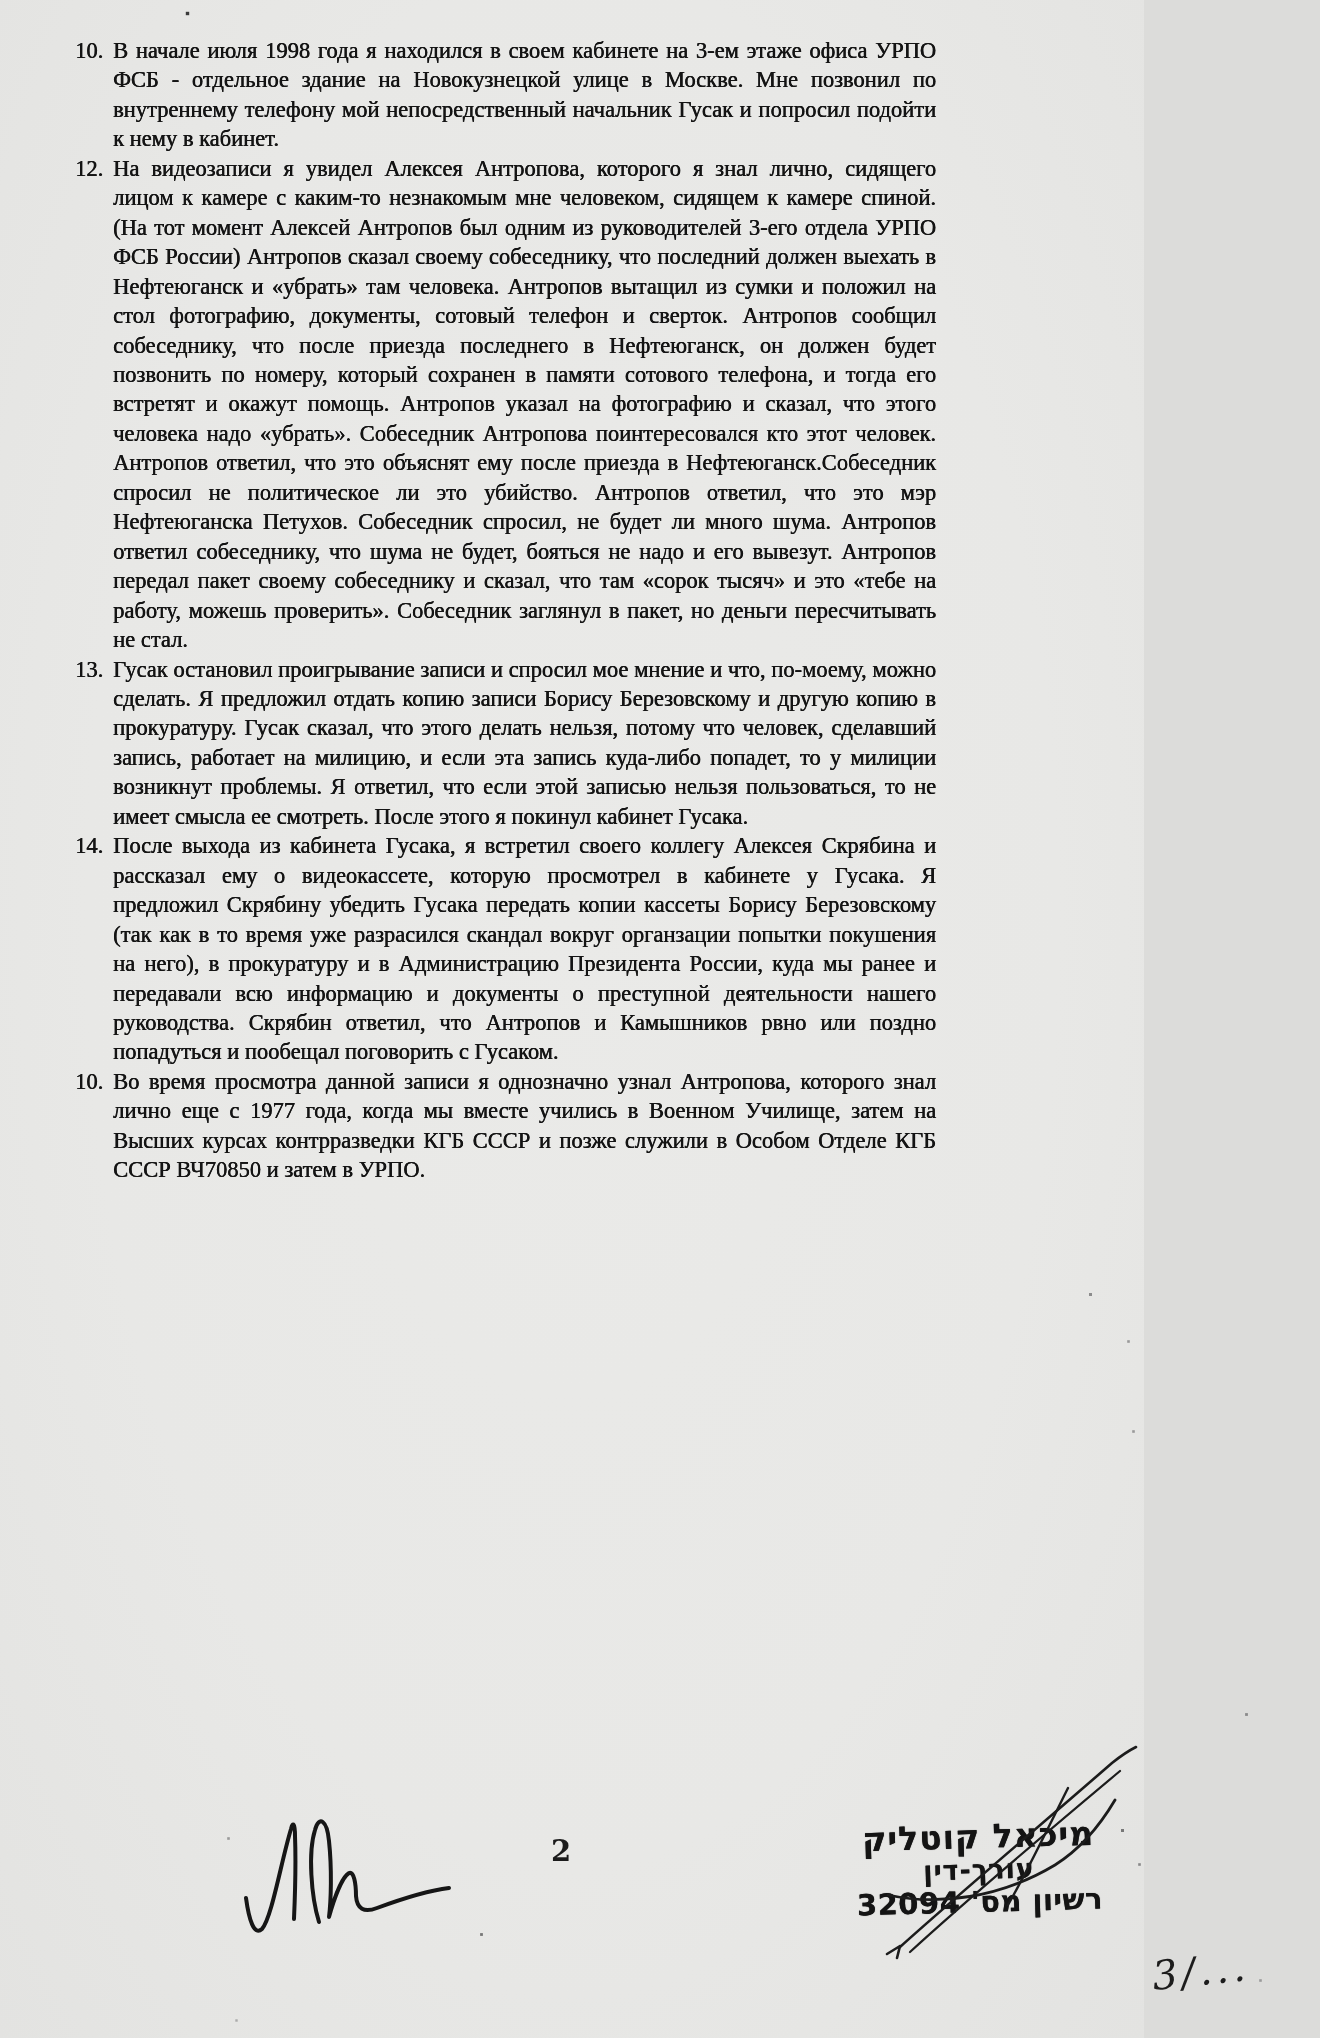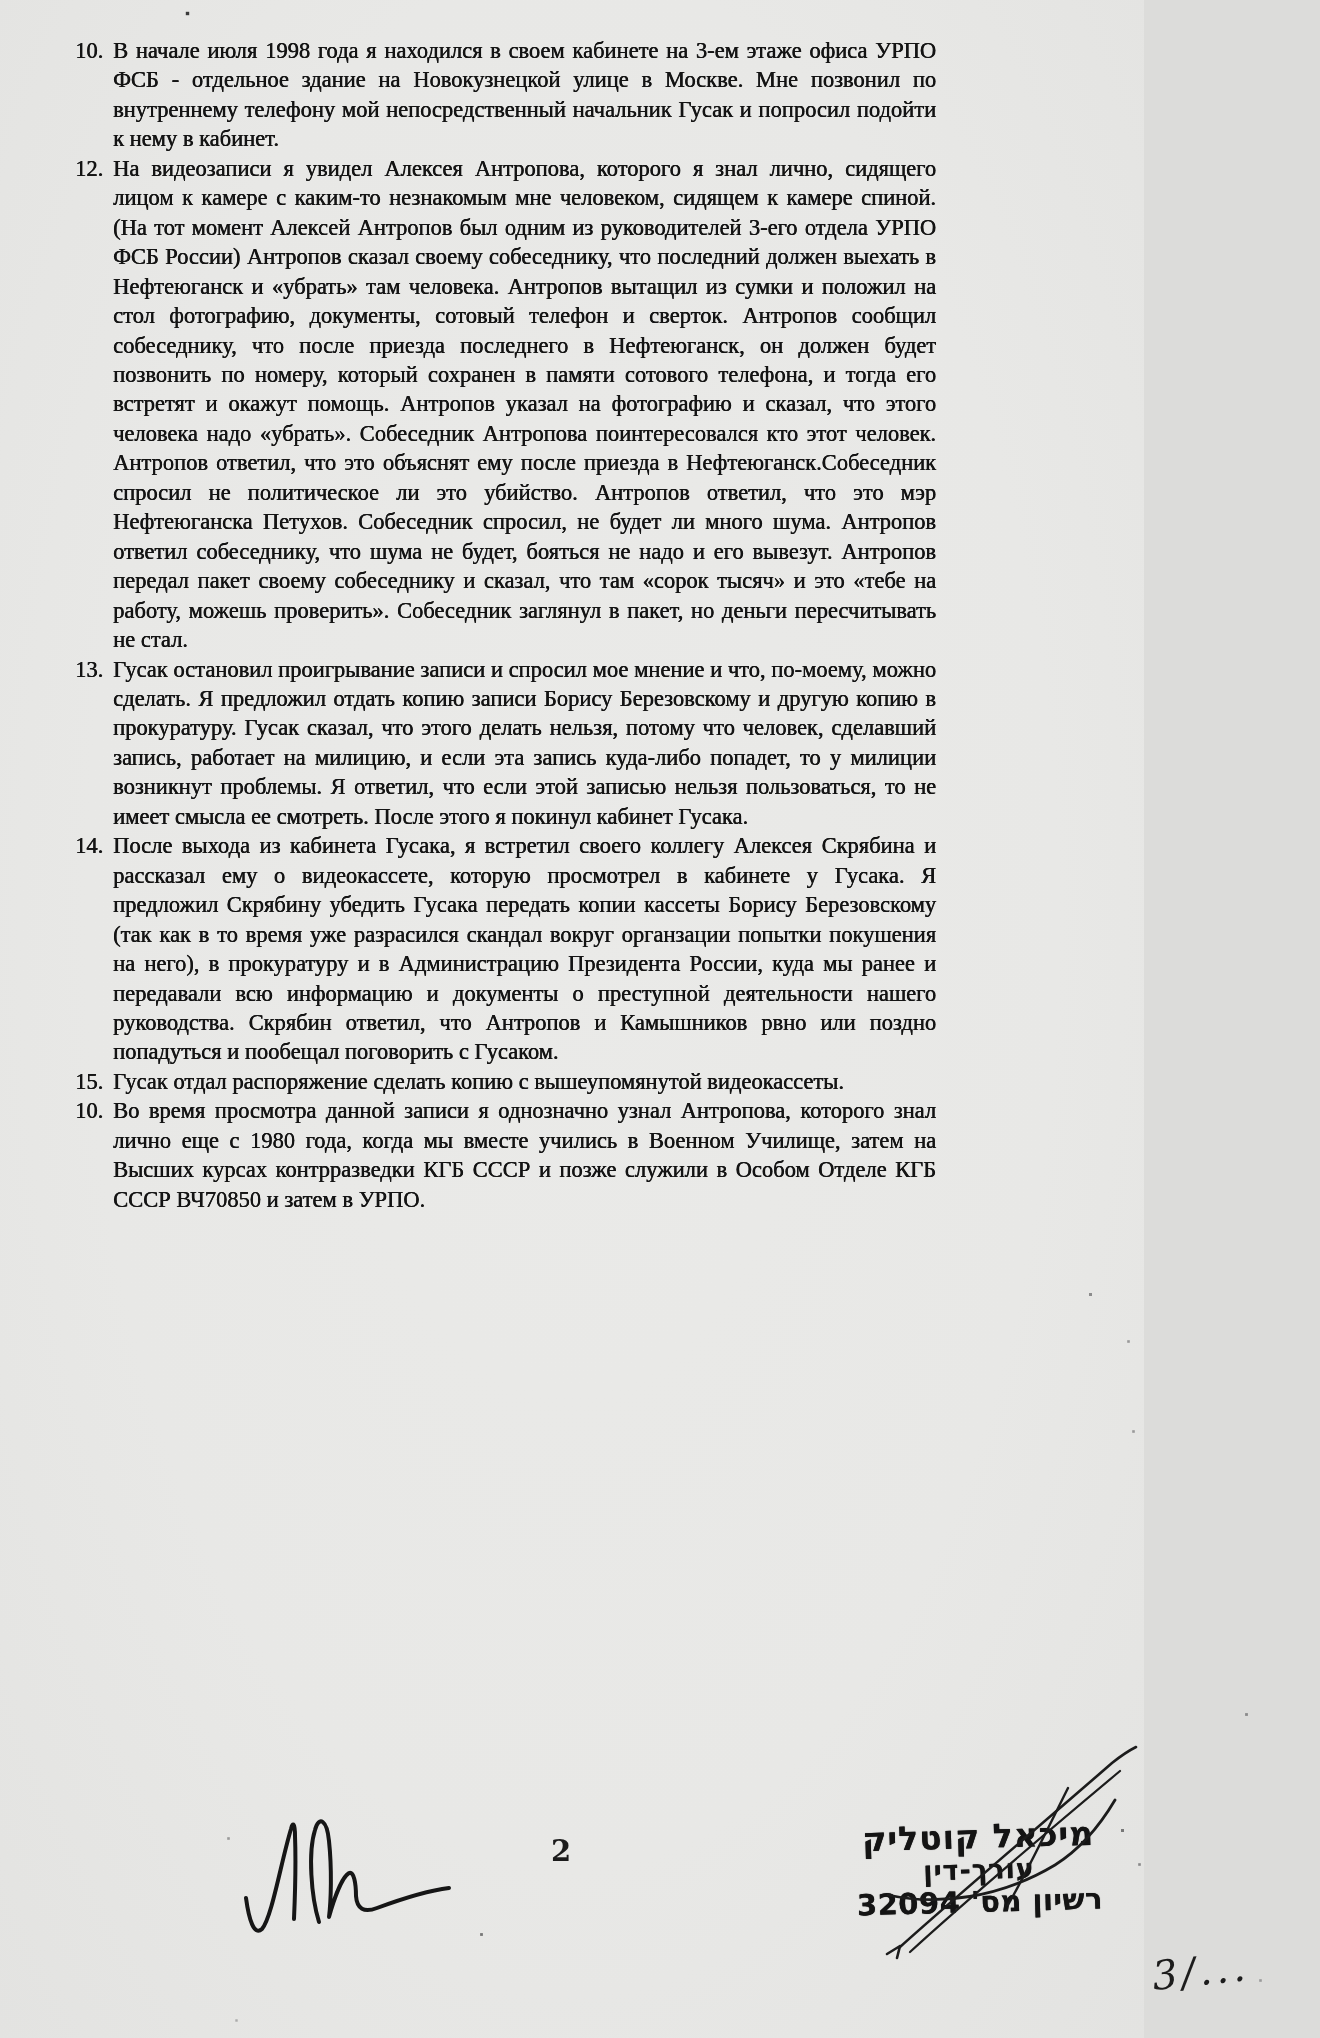--- a/index.html
+++ b/index.html
@@ -99,22 +99,21 @@
 </head>
 <body>
 
 <div class="page">
 
   <div class="doc">
       <div class="para"><span class="num">10.</span><span class="txt">В начале июля 1998 года я находился в своем кабинете на 3-ем этаже офиса УРПО ФСБ  - отдельное здание на Новокузнецкой улице в Москве. Мне позвонил по внутреннему телефону мой непосредственный начальник Гусак и попросил подойти к нему в кабинет.</span></div>
       <div class="para"><span class="num">12.</span><span class="txt">На видеозаписи я увидел Алексея Антропова, которого я знал лично, сидящего лицом к камере с каким-то незнакомым мне человеком, сидящем к камере спиной. (На тот момент Алексей Антропов был одним из руководителей 3-его отдела УРПО ФСБ России) Антропов сказал своему собеседнику, что последний должен выехать в Нефтеюганск и «убрать» там человека. Антропов вытащил из сумки и положил на стол фотографию, документы, сотовый телефон и сверток. Антропов сообщил собеседнику, что после приезда последнего в Нефтеюганск, он должен будет позвонить по номеру, который сохранен в памяти сотового телефона, и тогда его встретят и окажут помощь. Антропов указал на фотографию и сказал, что этого человека надо «убрать». Собеседник Антропова поинтересовался кто этот человек. Антропов ответил, что это объяснят ему после приезда в Нефтеюганск.Собеседник спросил не политическое ли это убийство. Антропов ответил, что это мэр Нефтеюганска Петухов. Собеседник спросил, не будет ли много шума. Антропов ответил собеседнику, что шума не будет, бояться не надо и его вывезут. Антропов передал пакет своему собеседнику и сказал, что там «сорок тысяч» и это «тебе на работу, можешь проверить». Собеседник заглянул в пакет, но деньги пересчитывать не стал.</span></div>
       <div class="para"><span class="num">13.</span><span class="txt">Гусак остановил проигрывание записи и спросил мое мнение и что, по-моему, можно сделать. Я предложил отдать копию записи Борису Березовскому и другую копию в прокуратуру. Гусак сказал, что этого делать нельзя, потому что человек, сделавший запись, работает на милицию, и если эта запись куда-либо попадет, то у милиции возникнут проблемы. Я ответил, что если этой записью нельзя пользоваться, то не имеет смысла ее смотреть. После этого я покинул кабинет Гусака.</span></div>
       <div class="para"><span class="num">14.</span><span class="txt">После выхода из кабинета Гусака, я встретил своего коллегу Алексея Скрябина и рассказал ему о видеокассете, которую просмотрел в кабинете у Гусака. Я предложил Скрябину убедить Гусака передать копии кассеты Борису Березовскому (так как в то время уже разрасился скандал вокруг органзации попытки покушения на него), в прокуратуру и в Администрацию Президента России, куда мы ранее и передавали всю информацию и документы о преступной деятельности нашего руководства. Скрябин ответил, что Антропов и Камышников рвно или поздно попадуться и пообещал поговорить с Гусаком.</span></div>
-      <div class="para"><span class="num">15.</span><span class="txt">Гусак отдал распоряжение сделать копию с вышеупомянутой видеокассеты.</span></div>
-      <div class="para"><span class="num">10.</span><span class="txt">Во время просмотра данной записи я однозначно узнал Антропова, которого знал лично еще с 1980 года, когда мы вместе учились в Военном Училище, затем на Высших курсах контрразведки КГБ СССР и позже служили в Особом Отделе КГБ СССР ВЧ70850 и затем в УРПО.</span></div>
+      <div class="para"><span class="num">10.</span><span class="txt">Во время просмотра данной записи я однозначно узнал Антропова, которого знал лично еще с 1977 года, когда мы вместе учились в Военном Училище, затем на Высших курсах контрразведки КГБ СССР и позже служили в Особом Отделе КГБ СССР ВЧ70850 и затем в УРПО.</span></div>
     </div>
 
   <div class="page-number">2</div>
 
   <div class="stamp" dir="rtl">
     <div class="l1">מיכאל קוטליק</div>
     <div class="l2">עורך-דין</div>
     <div class="l3">רשיון מס' 32094</div>
   </div>
 

